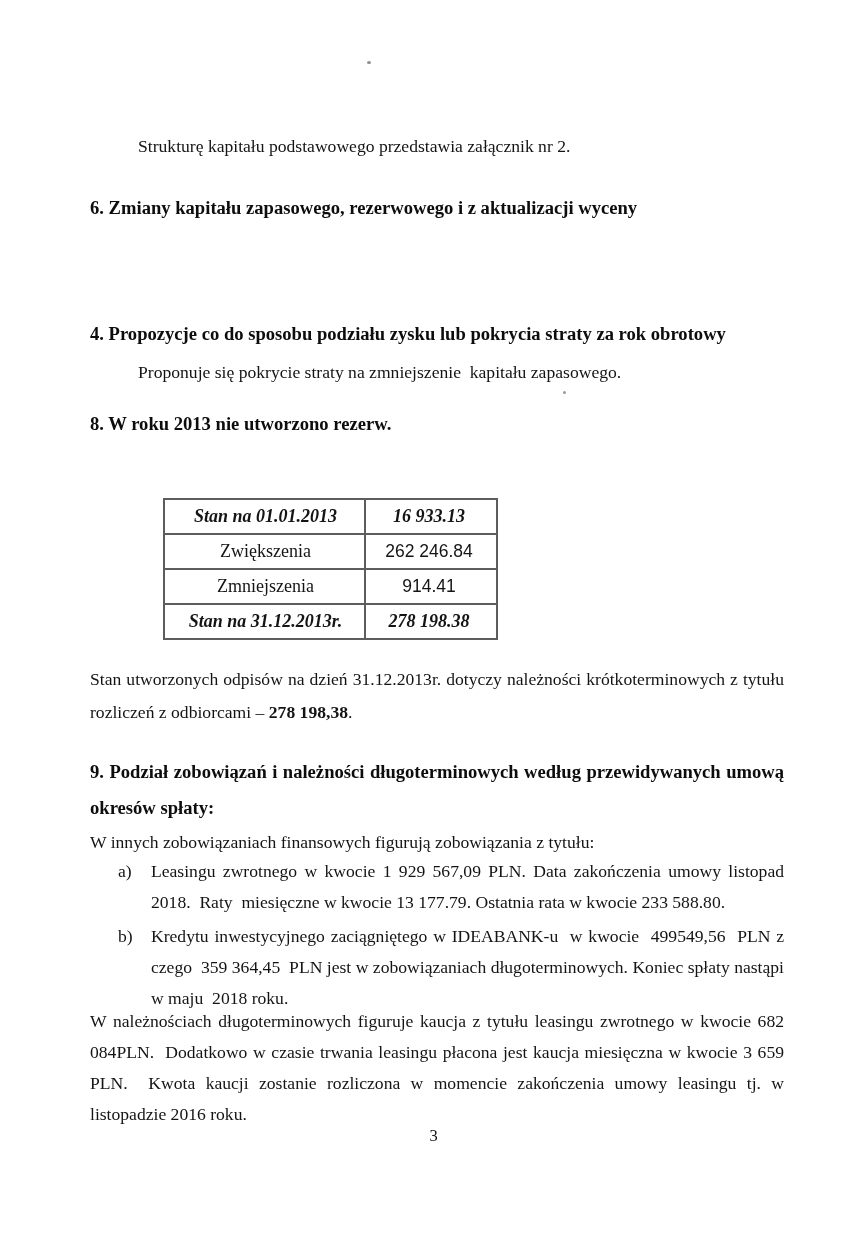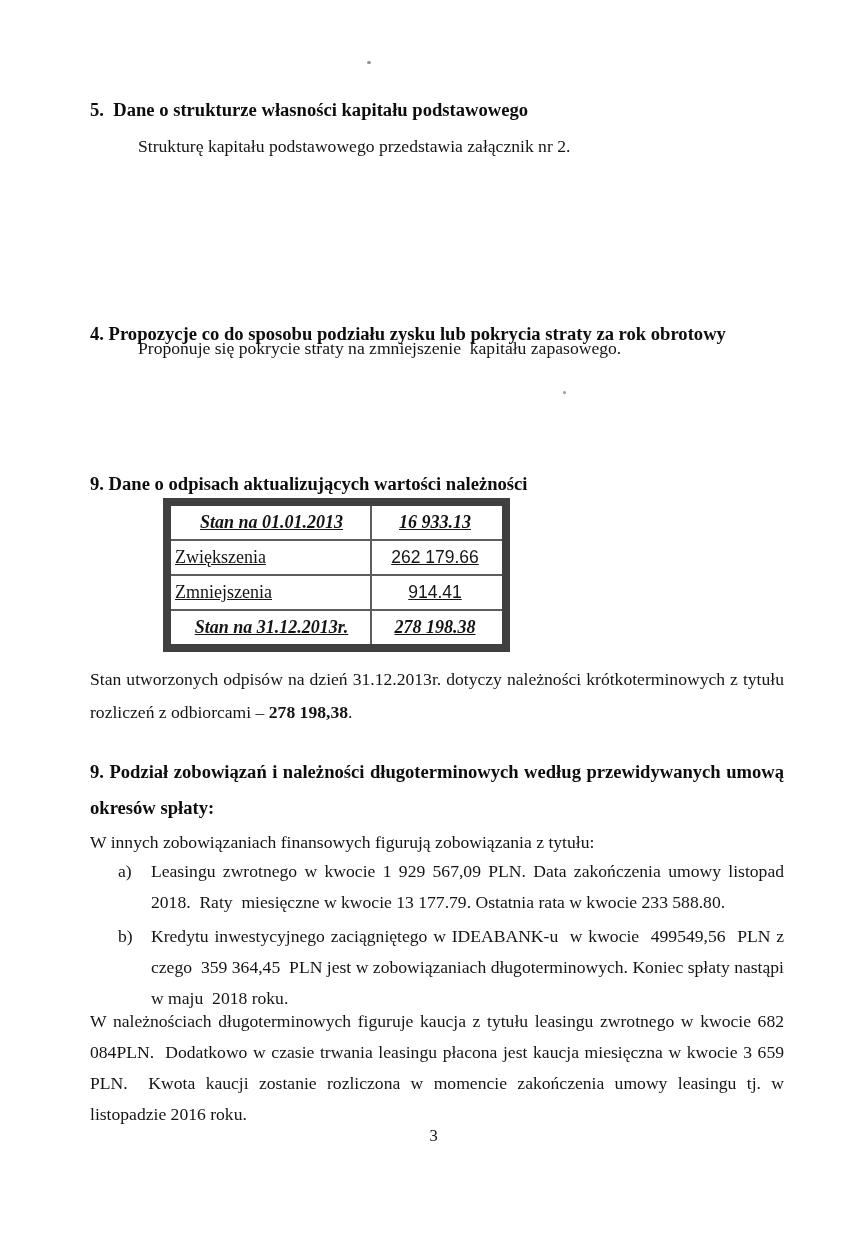--- a/index.html
+++ b/index.html
@@ -38,31 +38,30 @@
   .justify { text-align: justify; }
   .indent { text-indent: 48px; }
   .tight { line-height: 31px; }
 
   
   .odp-table {
     position: absolute;
     left: 163px;
     top: 498px;
     border-collapse: collapse;
-    border: 8px solid #404040;
-    text-decoration: underline;
+    border: 2px solid #404040;
   }
   .odp-table td {
     border: 2px solid #5d5d5d;
     height: 31px;
     vertical-align: middle;
   }
   td.lab {
     width: 193px;
-    text-align: left;
+    text-align: center;
     padding: 0 2px 0 4px;
     font-size: 18px;
   }
   td.val {
     width: 124px;
     text-align: center;
     padding-right: 5px;
     font-family: "Liberation Sans", "DejaVu Sans", sans-serif;
     font-size: 17.5px;
   }
@@ -113,39 +112,39 @@
   b { font-weight: 700; }
 </style>
 </head>
 <body>
 
 <div class="page">
 
   <div class="speck s1"></div>
   <div class="speck s2"></div>
 
-  <div class="blk heading" style="top:92px">5.  Dane o strukturze własności kapitału podstawowego</div>
   <div class="blk body indent" style="top:130px">Strukturę kapitału podstawowego przedstawia załącznik nr 2.</div>
 
+  <div class="blk heading" style="top:190px">6. Zmiany kapitału zapasowego, rezerwowego i z aktualizacji wyceny</div>
 
   <div class="blk heading" style="top:316px">4. Propozycje co do sposobu podziału zysku lub pokrycia straty za rok obrotowy</div>
-  <div class="blk body indent" style="top:332px">Proponuje się pokrycie straty na zmniejszenie  kapitału zapasowego.</div>
+  <div class="blk body indent" style="top:356px">Proponuje się pokrycie straty na zmniejszenie  kapitału zapasowego.</div>
 
+  <div class="blk heading" style="top:406px">8. W roku 2013 nie utworzono rezerw.</div>
 
-  <div class="blk heading" style="top:466px">9. Dane o odpisach aktualizujących wartości należności</div>
 
   <table class="odp-table">
     <tbody>
       <tr class="em">
         <td class="lab">Stan na 01.01.2013</td>
         <td class="val">16 933.13</td>
       </tr>
       <tr>
         <td class="lab">Zwiększenia</td>
-        <td class="val">262 179.66</td>
+        <td class="val">262 246.84</td>
       </tr>
       <tr>
         <td class="lab">Zmniejszenia</td>
         <td class="val">914.41</td>
       </tr>
       <tr class="em">
         <td class="lab">Stan na 31.12.2013r.</td>
         <td class="val">278 198.38</td>
       </tr>
     </tbody>

